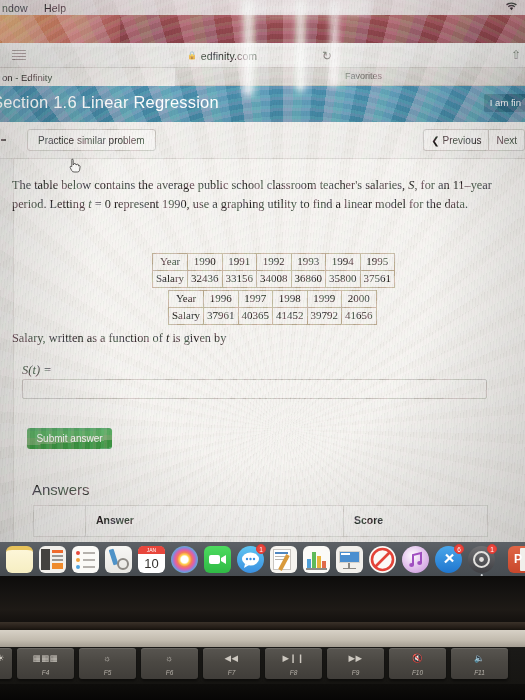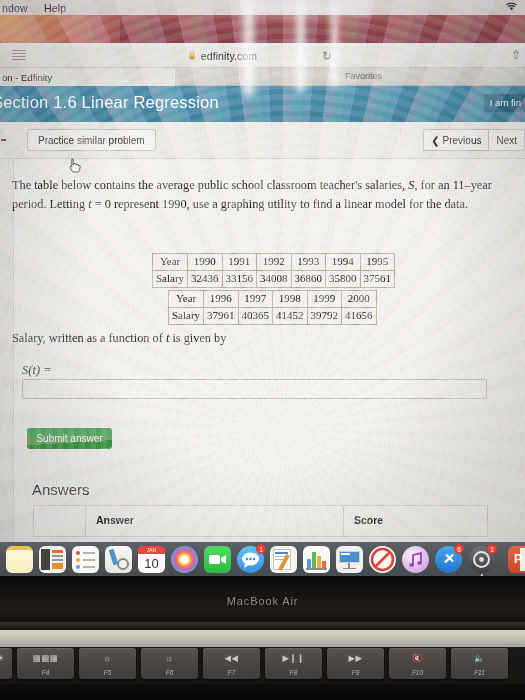--- a/index.html
+++ b/index.html
@@ -423,21 +423,20 @@
     <div class="dock-sep"></div>
 
     <div class="dock-ico" style="background:linear-gradient(180deg,#e06646 0%,#c8472c 100%);">
       <div style="position:absolute;right:2px;top:2px;bottom:2px;width:13px;background:#f1efeb;border-radius:1px;"></div>
       <div style="position:absolute;left:3px;top:0;bottom:0;width:14px;display:flex;align-items:center;justify-content:center;color:#fff;font-size:12px;font-weight:bold;">P</div>
     </div>
 
   </div>
 
   <div class="bezel-bot"></div>
-  <div class="mbname">MacBook Air</div>
   <div class="hinge"></div>
   <div class="base"></div>
   <div class="deck"></div>
 
   <div class="fnrow">
 
     <div class="key" style="width:22px;margin-left:-10px;">
       <span class="glyph">☀</span>
     </div>
     <div class="key" style="width:57px;">

